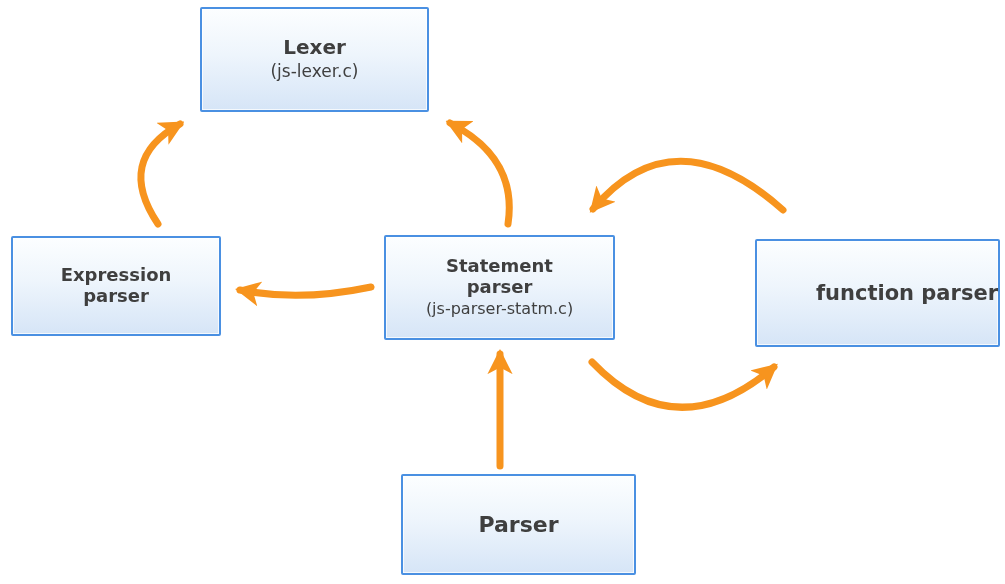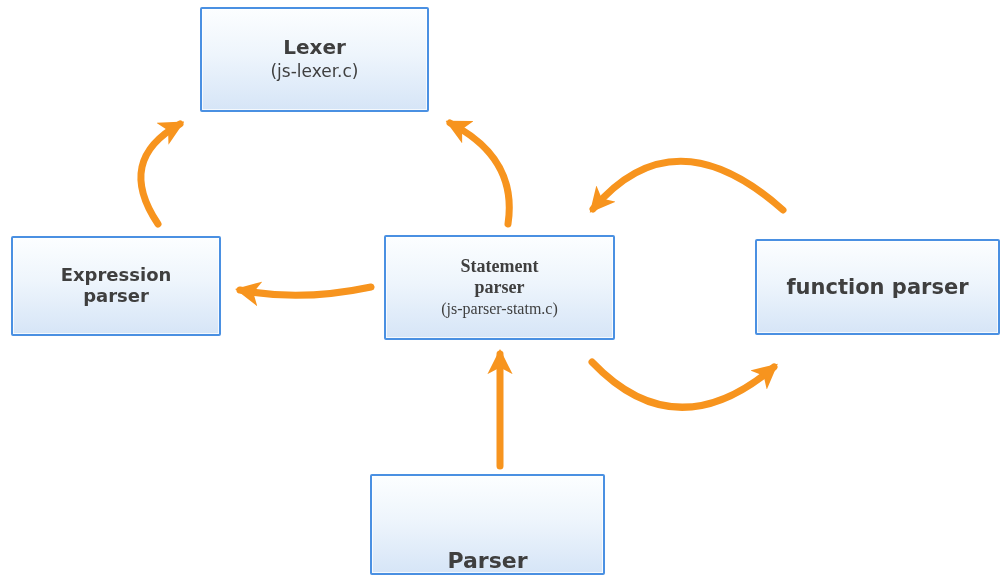--- a/index.html
+++ b/index.html
@@ -46,29 +46,29 @@
   }
   
   #node-lexer        { left: 200px; top: 7px;   width: 229px; height: 105px; }
   #node-lexer .title { font-size: 20px; }
   #node-lexer .subtitle { font-size: 17px; }
 
   #node-expression   { left: 11px;  top: 236px; width: 210px; height: 100px; }
   #node-expression .title { font-size: 18px; max-width: 130px; }
   #node-expression .subtitle { font-size: 16px; }
 
-  #node-statement    { left: 384px; top: 235px; width: 231px; height: 105px; font-family: Liberation Serif, serif; }
+  #node-statement    { left: 384px; top: 235px; width: 231px; height: 105px; }
   #node-statement .title { font-size: 18px; max-width: 130px; }
   #node-statement .subtitle { font-size: 16px; }
 
-  #node-function     { left: 755px; top: 239px; width: 245px; height: 96px; }
+  #node-function     { left: 755px; top: 239px; width: 245px; height: 108px; align-items: flex-end; }
   #node-function .title { font-size: 21px; }
   #node-function .subtitle { font-size: 16px; }
 
-  #node-parser       { left: 370px; top: 474px; width: 235px; height: 101px; justify-content: flex-end; }
+  #node-parser       { left: 401px; top: 474px; width: 235px; height: 101px; }
   #node-parser .title { font-size: 22px; }
   #node-parser .subtitle { font-size: 16px; }
 </style>
 </head>
 <body>
 
 <div id="canvas">
 
   <svg id="arrow-layer" viewBox="0 0 1005 584" xmlns="http://www.w3.org/2000/svg">
     <defs>

